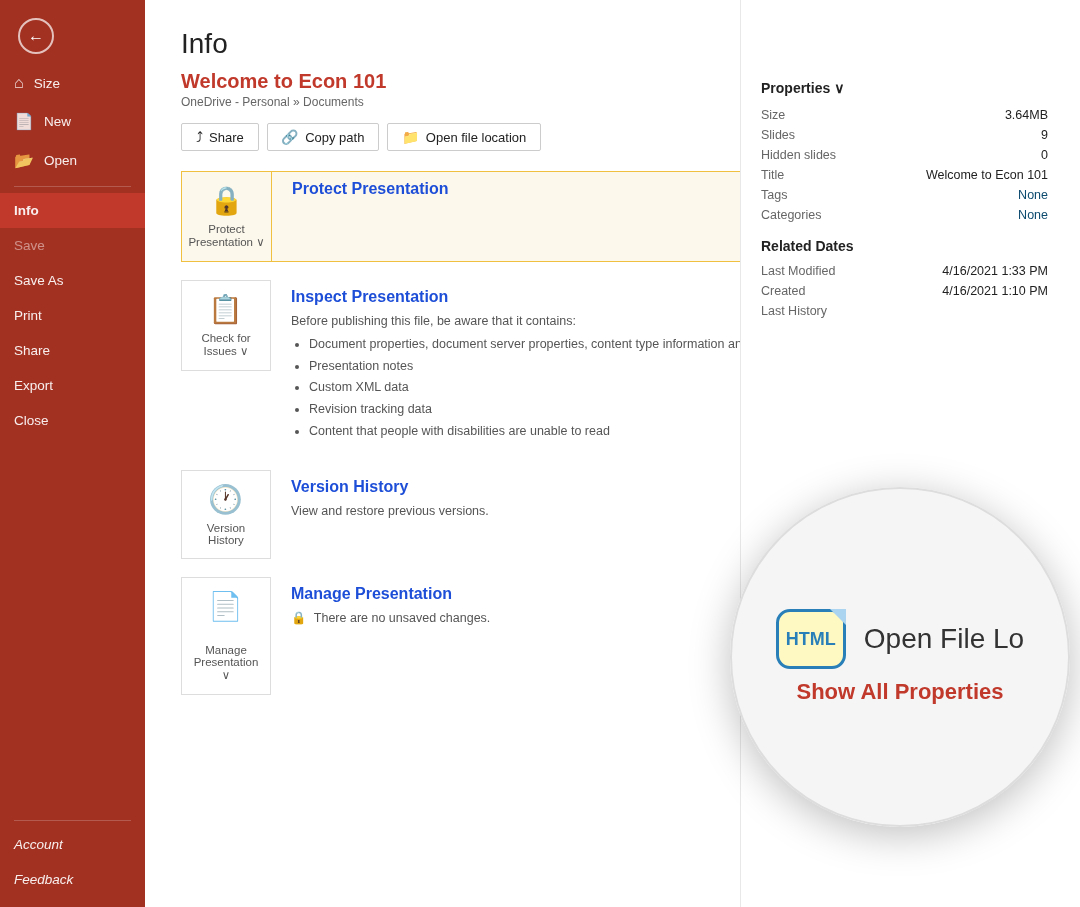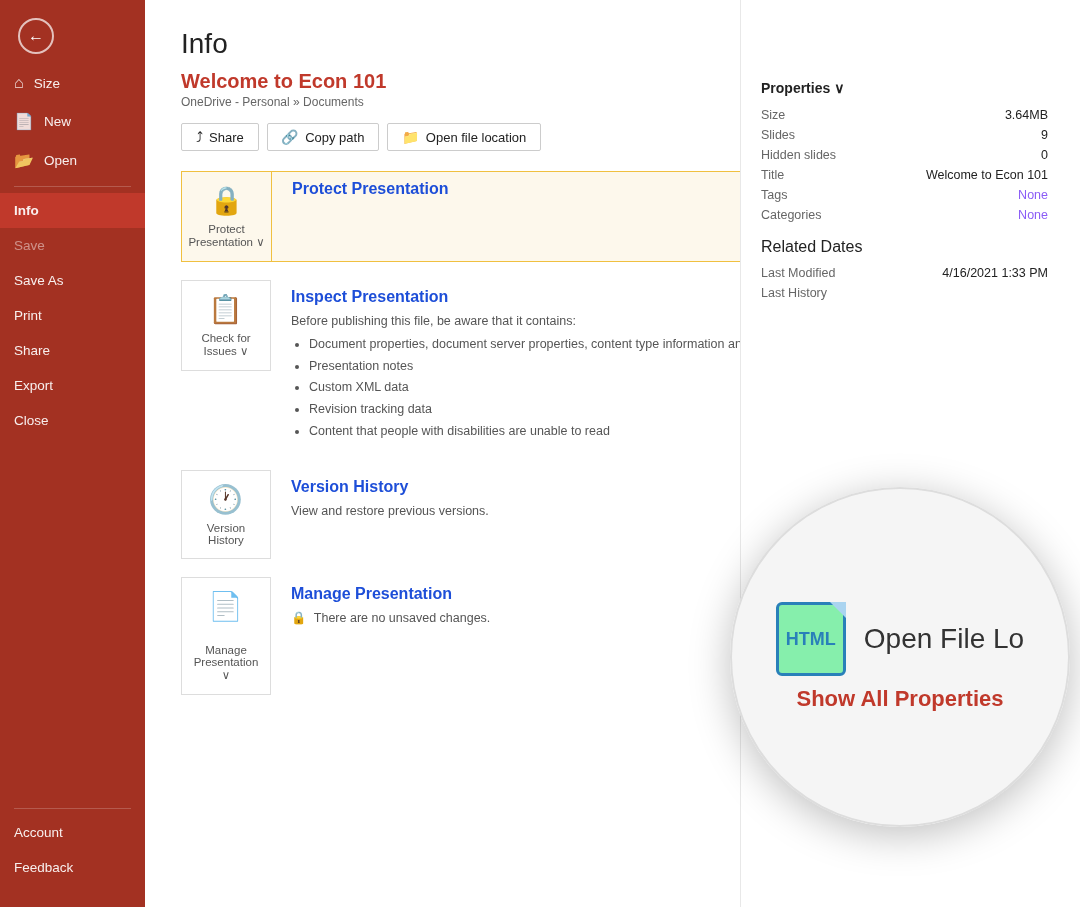--- a/index.html
+++ b/index.html
@@ -32,21 +32,21 @@
       color: rgba(255,255,255,0.92);
       font-size: 13.5px;
       gap: 10px;
       user-select: none;
     }
     .sidebar-item.active { background: #c0392b; font-weight: 600; }
     .sidebar-item-icon { font-size: 16px; opacity: 0.9; }
     .sidebar-divider { height: 1px; background: rgba(255,255,255,0.2); margin: 6px 14px; }
     .sidebar-item.disabled { opacity: 0.5; cursor: default; }
     .sidebar-spacer { flex: 1; }
-    .sidebar-bottom { padding-bottom: 22px; }
+    .sidebar-bottom { padding-bottom: 10px; font-style: italic; }
 
     
     .main-content {
       flex: 1;
       background: #fff;
       display: flex;
       flex-direction: column;
       overflow: hidden;
       position: relative;
     }
@@ -176,24 +176,24 @@
     }
     .prop-label {
       color: #666;
       width: 100px;
       flex-shrink: 0;
     }
     .prop-value {
       color: #222;
       font-weight: 400;
     }
-    .prop-value.gray { color: #8b5cf6; }
+    .prop-value.gray { color: #0c4a6e; }
     .related-dates-header {
-      font-size: 16px;
-      font-weight: 400;
+      font-size: 14px;
+      font-weight: 700;
       color: #222;
       margin: 16px 0 10px 0;
     }
 
     
     .overlay-circle {
       position: fixed;
       bottom: 80px; right: 10px;
       width: 340px; height: 340px;
       border-radius: 50%;
@@ -203,28 +203,28 @@
       align-items: center; justify-content: center;
       z-index: 100;
       overflow: hidden;
       border: 2px solid #ddd;
     }
     .overlay-html-icon {
       display: flex; align-items: center; gap: 18px;
       margin-bottom: 10px;
     }
     .html-file-icon {
-      width: 70px; height: 74px;
+      width: 70px; height: 60px;
       border: 3px solid #2980b9;
-      border-radius: 6px;
+      border-radius: 14px;
       display: flex; align-items: center; justify-content: center;
       font-size: 18px;
       font-weight: 700;
       color: #2980b9;
-      background: #86efac;
+      background: #fef9c3;
       position: relative;
     }
     .html-file-icon::before {
       content: '';
       position: absolute;
       top: -3px; right: -3px;
       width: 0; height: 0;
       border-style: solid;
       border-width: 0 16px 16px 0;
       border-color: transparent #aad4f0 transparent transparent;
@@ -397,20 +397,24 @@
         <span class="prop-value gray">None</span>
       </div>
     </div>
     <div class="related-dates-header">Related Dates</div>
     <div>
       <div class="prop-row">
         <span class="prop-label">Last Modified</span>
         <span class="prop-value">4/16/2021 1:33 PM</span>
       </div>
       <div class="prop-row">
+        <span class="prop-label">Created</span>
+        <span class="prop-value">4/16/2021 1:10 PM</span>
+      </div>
+      <div class="prop-row">
         <span class="prop-label">Last History</span>
         <span class="prop-value gray"></span>
       </div>
     </div>
   </div>
 </div>
 
 <div class="overlay-circle">
   <div class="overlay-html-icon">
     <div class="html-file-icon">

